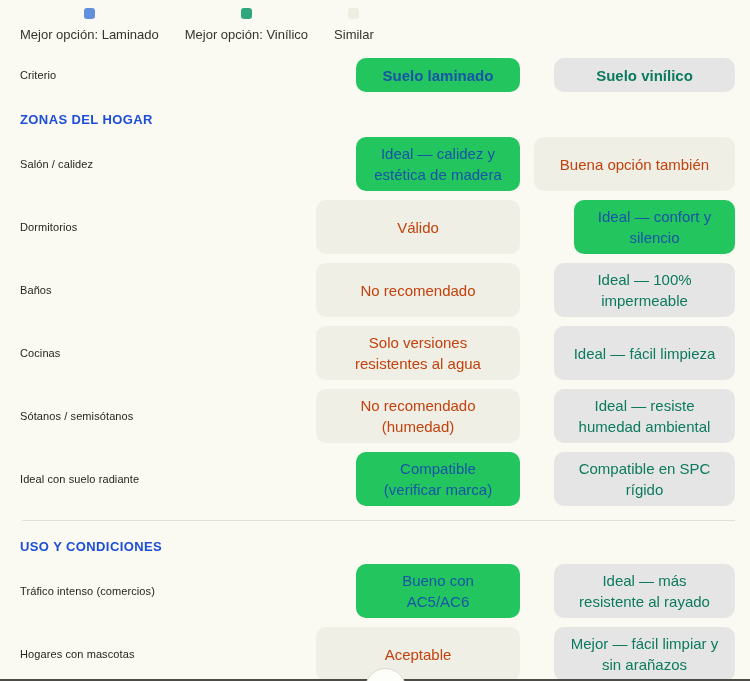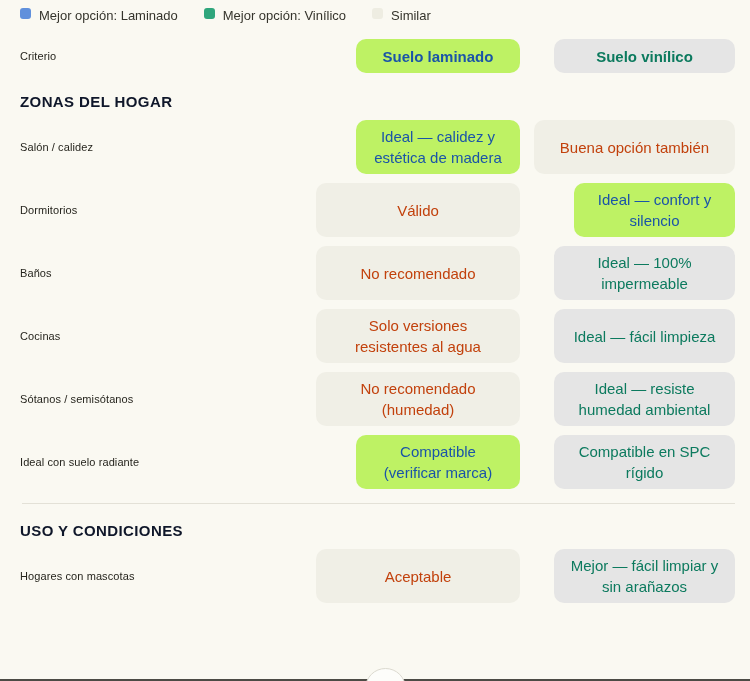--- a/index.html
+++ b/index.html
@@ -8,21 +8,21 @@
     background:#faf9f2;
     font-family:"Liberation Sans", sans-serif;
     position:relative;
     overflow:hidden;
     color:#27261f;
   }
   .wrap { padding:8px 15px 0 20px; }
 
   
   .legend { display:flex; align-items:center; gap:26px; padding-left:0; margin-bottom:14px; }
-  .legend-item { display:flex; gap:8px; }
+  .legend-item { display:flex; align-items:center; gap:8px;flex-direction:column; }
   .swatch { width:11px; height:11px; border-radius:3px; flex:0 0 auto; }
   .legend-label { font-size:13px; color:#35342c; }
 
   
   .row {
     display:grid;
     grid-template-columns:1fr 204px 201px;
     column-gap:14px;
     align-items:stretch;
     margin-bottom:9px;
@@ -38,32 +38,32 @@
     display:flex;
     align-items:center;
     justify-content:center;
     text-align:center;
     font-size:15px;
     font-weight:500;
     line-height:1.4;
     padding:6px 16px;
     min-height:34px;
   }
-  .pill.blue    { background:#bef264; color:#1a54a8;margin-left:40px; }
+  .pill.blue    { background:#22c55e; color:#1a54a8;margin-left:40px; }
   .pill.green   { background:#e5e5e5; color:#0c7a5e;margin-left:20px; }
   .pill.neutral { background:#f0efe6; color:#c2410c; font-weight:400; }
   .header-row .pill { font-weight:700; font-size:15px; }
   .header-row { margin-top:16px; margin-bottom:20px; }
 
   .section-title {
-    font-size:15px;
+    font-size:13px;
     font-weight:700;
     text-transform:uppercase;
     letter-spacing:.4px;
-    color:#0f172a;
+    color:#1d4ed8;
     margin:18px 0 10px 0;
   }
   .divider {
     border:none;
     border-top:1px solid #e3e1d7;
     margin:14px 0 4px 2px;
   }
 
   
   .bottom-bar {
@@ -135,20 +135,25 @@
         <div class="pill green">Ideal — resiste humedad ambiental</div>
       </div>
       <div class="row">
         <div class="criterion">Ideal con suelo radiante</div>
         <div class="pill blue">Compatible (verificar marca)</div>
         <div class="pill green">Compatible en SPC rígido</div>
       </div>
       <hr class="divider">
       <div class="section-title">USO Y CONDICIONES</div>
       <div class="row">
+        <div class="criterion">Tráfico intenso (comercios)</div>
+        <div class="pill blue">Bueno con AC5/AC6</div>
+        <div class="pill green">Ideal — más resistente al rayado</div>
+      </div>
+      <div class="row">
         <div class="criterion">Hogares con mascotas</div>
         <div class="pill neutral">Aceptable</div>
         <div class="pill green">Mejor — fácil limpiar y sin arañazos</div>
       </div>
     </div>
 
 </div>
 
 <div class="peek-circle"></div>
 <div class="bottom-bar"></div>

